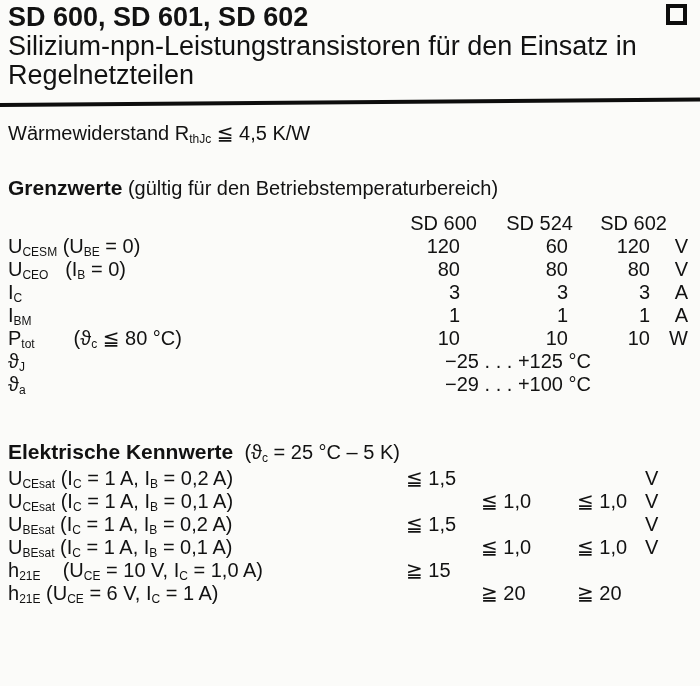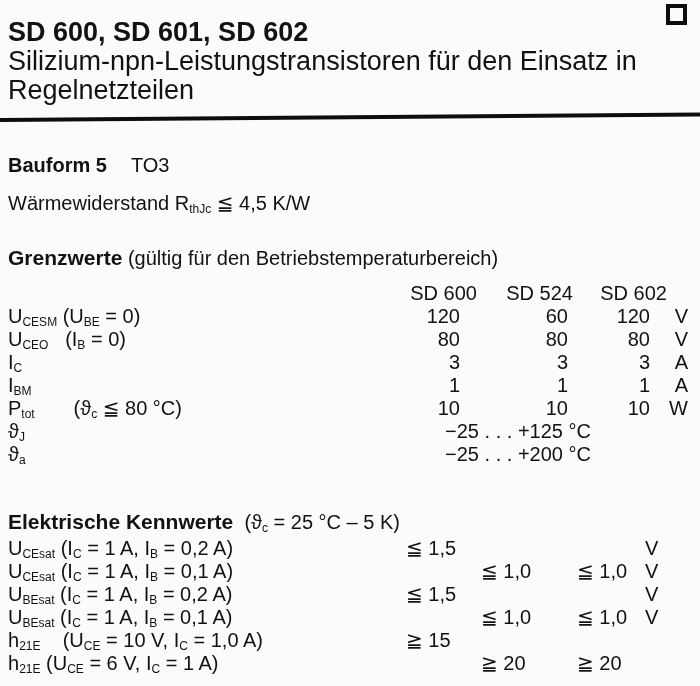--- a/index.html
+++ b/index.html
@@ -10,21 +10,21 @@
     color:#121212;
     font-family:"Liberation Sans","DejaVu Sans",sans-serif;
     font-size:20px;
     overflow:hidden;
     box-sizing:border-box;
     padding-left:8px;
   }
   sub{font-size:0.6em;vertical-align:-0.25em;line-height:0;letter-spacing:0;}
 
   
-  .title{font-size:27px;font-weight:700;line-height:30px;padding-top:17px;white-space:nowrap;}
+  .title{font-size:27px;font-weight:700;line-height:30px;padding-top:2px;white-space:nowrap;}
   .subtitle{font-size:27px;font-weight:400;line-height:29px;white-space:nowrap;}
   .corner-square{
     position:absolute;top:4px;right:13px;
     width:13px;height:13px;border:4px solid #0d0d0d;
     background:#fbfbf9;
   }
   .rule{
     margin-top:13px;margin-left:-8px;
     width:700px;height:4px;background:#0d0d0d;
     transform:rotate(-0.45deg);transform-origin:left center;
@@ -62,23 +62,20 @@
 <div class="page">
 
   <div class="corner-square"></div>
 
   <div class="title">SD 600, SD 601, SD 602</div>
   <div class="subtitle">Silizium-npn-Leistungstransistoren für den Einsatz in</div>
   <div class="subtitle">Regelnetzteilen</div>
 
   <div class="rule"></div>
 
-  <div class="bauform">
-    <span class="b">Bauform 5</span><span class="val">TO3</span>
-  </div>
 
   <div class="thermal"><span>Wärmewiderstand R</span><sub>thJc</sub><span> ≦ 4,5 K/W</span></div>
 
   <div class="sect-heading">
     <span class="b">Grenzwerte</span><span> (gültig für den Betriebstemperaturbereich)</span>
   </div>
 
   <div class="lim-grid">
 
     <div></div>
@@ -114,21 +111,21 @@
     <div><span>P</span><sub>tot</sub><span>&nbsp;&nbsp;&nbsp;&nbsp;&nbsp;&nbsp; (ϑ</span><sub>c</sub><span> ≦ 80 °C)</span></div>
     <div class="num">10</div>
     <div class="num">10</div>
     <div class="num">10</div>
     <div class="unit">W</div>
 
     <div><span>ϑ</span><sub>J</sub></div>
     <div class="range-cell">−25 . . . +125 °C</div>
 
     <div><span>ϑ</span><sub>a</sub></div>
-    <div class="range-cell">−25 . . . +200 °C</div>
+    <div class="range-cell">−29 . . . +100 °C</div>
   </div>
 
   <div class="sect-heading elek-heading">
     <span class="b">Elektrische Kennwerte</span><span><span>&nbsp;&nbsp;(ϑ</span><sub>c</sub><span> = 25 °C – 5 K)</span></span>
   </div>
 
   <div class="elek-grid">
 
     <div><span>U</span><sub>CEsat</sub><span> (I</span><sub>C</sub><span> = 1 A, I</span><sub>B</sub><span> = 0,2 A)</span></div>
     <div>≦ 1,5</div>

